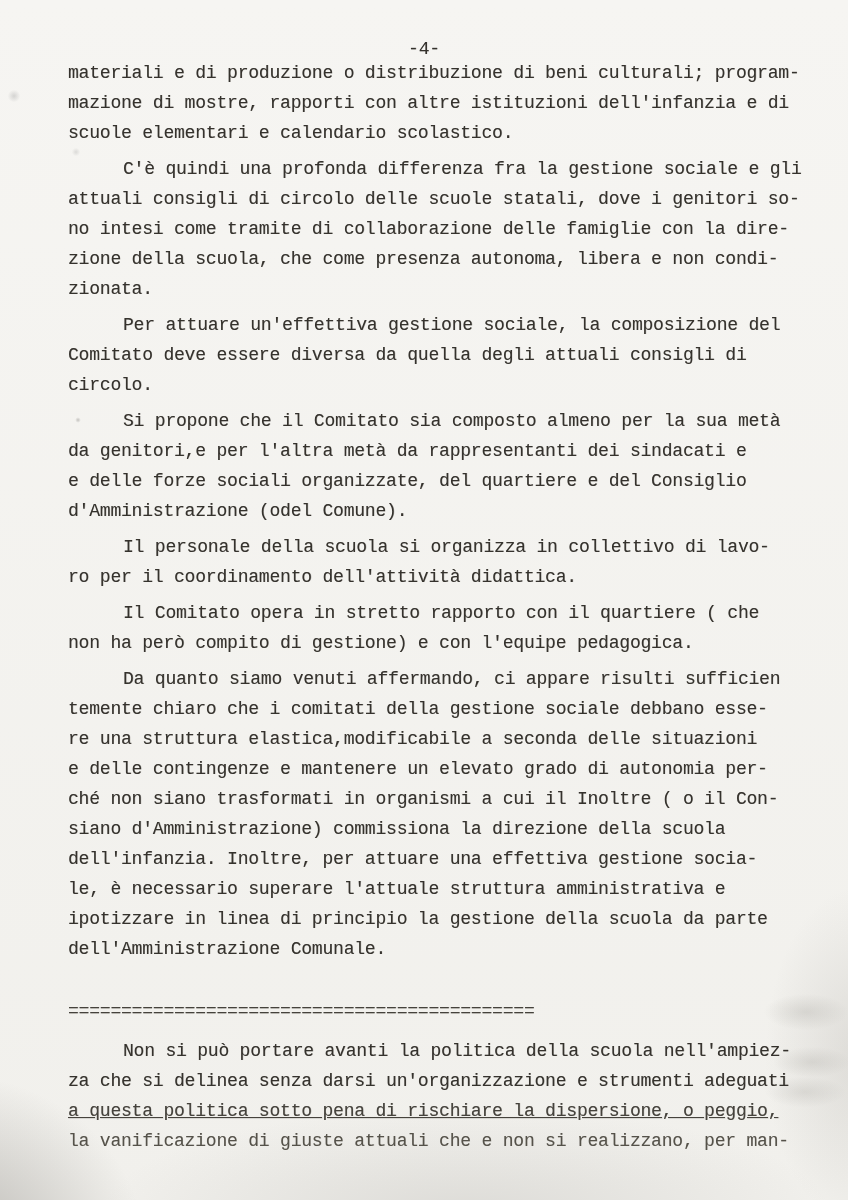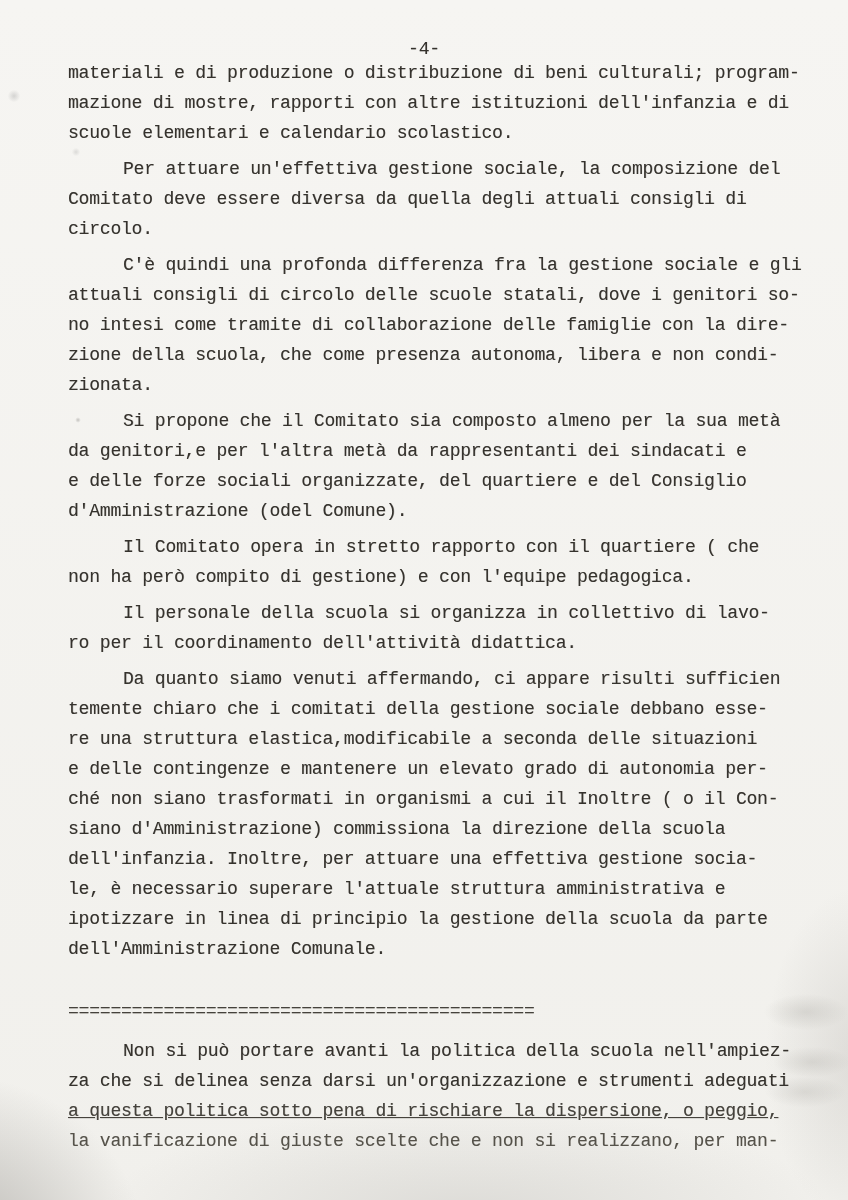--- a/index.html
+++ b/index.html
@@ -96,48 +96,48 @@
 
   <main class="content">
 
     <p class="para">
       <span class="line">materiali e di produzione o distribuzione di beni culturali; program-</span>
       <span class="line">mazione di mostre, rapporti con altre istituzioni dell'infanzia e di</span>
       <span class="line">scuole elementari e calendario scolastico.</span>
     </p>
 
     <p class="para">
-      <span class="line ind">Per attuare un'effettiva gestione sociale, la composizione del</span>
-      <span class="line">Comitato deve essere diversa da quella degli attuali consigli di</span>
-      <span class="line">circolo.</span>
-    </p>
-
-    <p class="para">
       <span class="line ind">C'è quindi una profonda differenza fra la gestione sociale e gli</span>
       <span class="line">attuali consigli di circolo delle scuole statali, dove i genitori so-</span>
       <span class="line">no intesi come tramite di collaborazione delle famiglie con la dire-</span>
       <span class="line">zione della scuola, che come presenza autonoma, libera e non condi-</span>
       <span class="line">zionata.</span>
+    </p>
+
+    <p class="para">
+      <span class="line ind">Per attuare un'effettiva gestione sociale, la composizione del</span>
+      <span class="line">Comitato deve essere diversa da quella degli attuali consigli di</span>
+      <span class="line">circolo.</span>
     </p>
 
     <p class="para">
       <span class="line ind">Si propone che il Comitato sia composto almeno per la sua metà</span>
       <span class="line">da genitori,e per l'altra metà da rappresentanti dei sindacati e</span>
       <span class="line">e delle forze sociali organizzate, del quartiere e del Consiglio</span>
       <span class="line">d'Amministrazione (odel Comune).</span>
     </p>
 
     <p class="para">
-      <span class="line ind">Il Comitato opera in stretto rapporto con il quartiere ( che</span>
-      <span class="line">non ha però compito di gestione) e con l'equipe pedagogica.</span>
+      <span class="line ind">Il personale della scuola si organizza in collettivo di lavo-</span>
+      <span class="line">ro per il coordinamento dell'attività didattica.</span>
     </p>
 
     <p class="para">
-      <span class="line ind">Il personale della scuola si organizza in collettivo di lavo-</span>
-      <span class="line">ro per il coordinamento dell'attività didattica.</span>
+      <span class="line ind">Il Comitato opera in stretto rapporto con il quartiere ( che</span>
+      <span class="line">non ha però compito di gestione) e con l'equipe pedagogica.</span>
     </p>
 
     <p class="para">
       <span class="line ind">Da quanto siamo venuti affermando, ci appare risulti sufficien</span>
       <span class="line">temente chiaro che i comitati della gestione sociale debbano esse-</span>
       <span class="line">re una struttura elastica,modificabile a seconda delle situazioni</span>
       <span class="line">e delle contingenze e mantenere un elevato grado di autonomia per-</span>
       <span class="line">ché non siano trasformati in organismi a cui il Inoltre ( o il Con-</span>
       <span class="line">siano d'Amministrazione) commissiona la direzione della scuola</span>
       <span class="line">dell'infanzia. Inoltre, per attuare una effettiva gestione socia-</span>
@@ -147,17 +147,17 @@
     </p>
 
     <section class="heading-block">
       <div class="heading-underline">============================================</div>
     </section>
 
     <p class="para closing">
       <span class="line ind">Non si può portare avanti la politica della scuola nell'ampiez-</span>
       <span class="line">za che si delinea senza darsi un'organizzazione e strumenti adeguati</span>
       <span class="line fade-a">a questa politica sotto pena di rischiare la dispersione, o peggio,</span>
-      <span class="line fade-b">la vanificazione di giuste scelte che e non si realizzano, per man-</span>
+      <span class="line fade-b">la vanificazione di giuste attuali che e non si realizzano, per man-</span>
     </p>
 
   </main>
 </div>
 
 </body></html>

